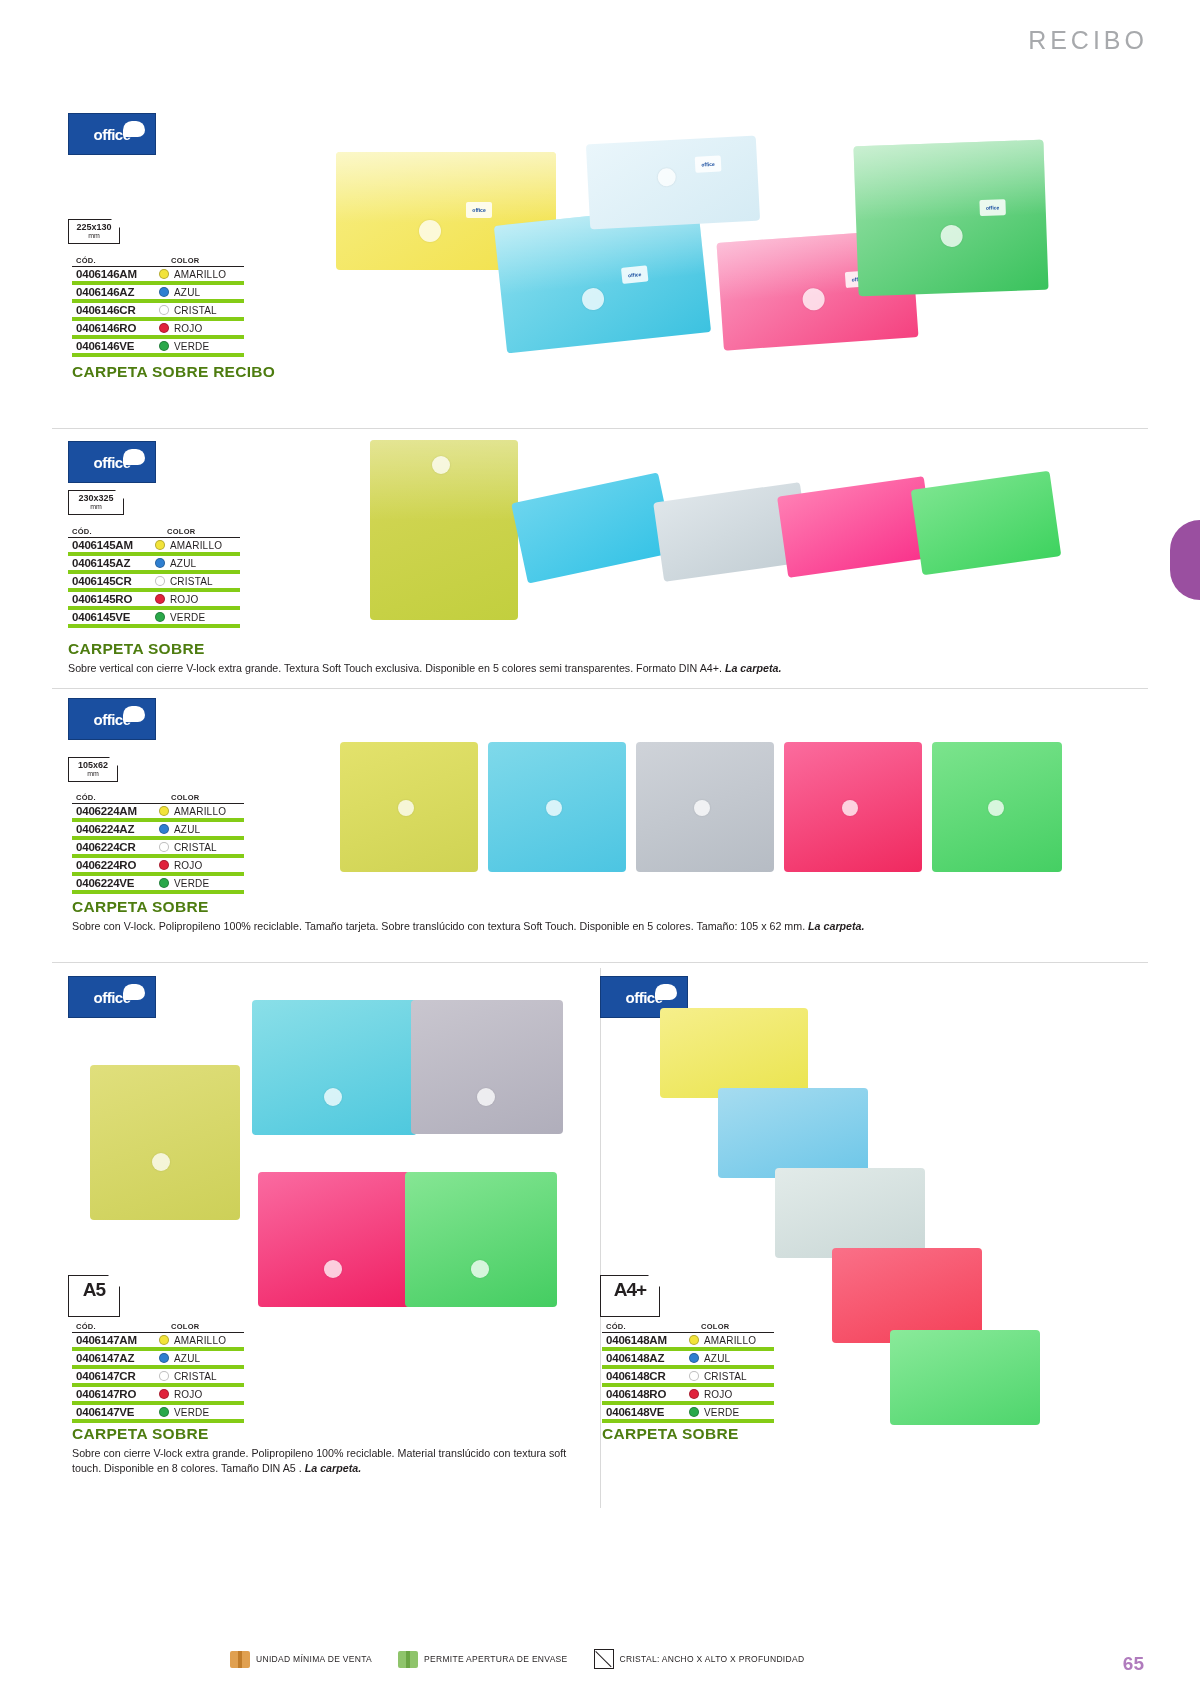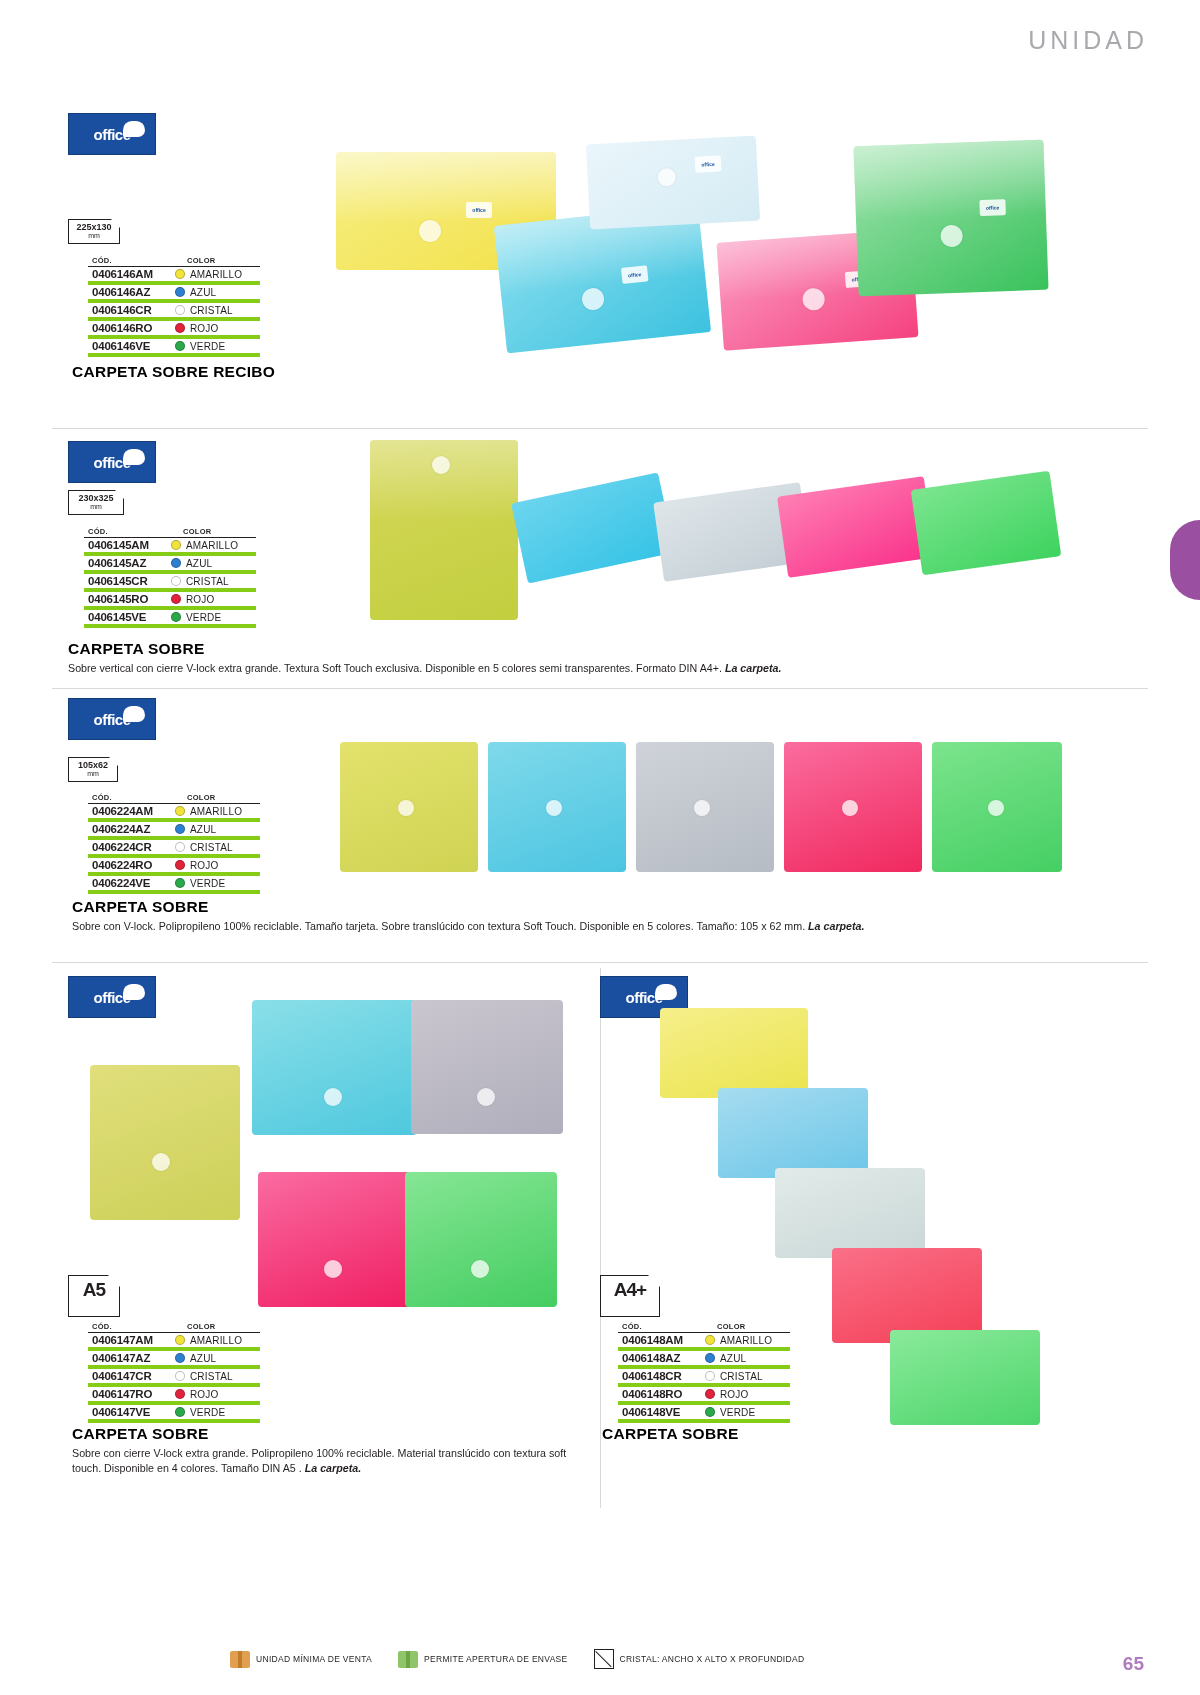--- a/index.html
+++ b/index.html
@@ -132,21 +132,21 @@
   }
   .sizetag-big {
     font-size: 19px;
     font-weight: bold;
     padding: 4px 8px;
     letter-spacing: -1px;
   }
 
   
   .codes { position: absolute; width: 172px; }
-  .codes table { border-collapse: collapse; width: 172px; margin-left: 16px; }
+  .codes table { border-collapse: collapse; width: 172px; }
   .codes th {
     font-size: 7.5px;
     font-weight: bold;
     color: #231f20;
     text-align: left;
     padding: 0 0 1px 4px;
     letter-spacing: 0.3px;
   }
   .codes th.c2 { padding-left: 18px; }
   .codes td {
@@ -171,21 +171,21 @@
     margin-right: 5px;
     position: relative;
     top: 1px;
     border: 1px solid rgba(0,0,0,0.25);
   }
 
   .prod-title {
     position: absolute;
     font-size: 15.5px;
     font-weight: bold;
-    color: #000000;
+    color: #4d7c0f;
     letter-spacing: 0.3px;
   }
   .prod-desc {
     position: absolute;
     font-size: 10.7px;
     line-height: 1.42;
     color: #231f20;
   }
   .prod-desc b { font-style: italic; }
 
@@ -261,21 +261,21 @@
     font-size: 19px;
     color: #b07bbd;
     font-weight: bold;
   }
 </style>
 </head>
 <body>
 
 <div class="page">
 
-  <div class="page-header">UNIDAD</div>
+  <div class="page-header">RECIBO</div>
 
 
   <div class="side-tab"></div>
 
   <div class="logo" style="left:68px; top:113px;">
     <div class="logo-blob"></div>
     <div class="logo-text">office</div>
   </div>
 
   <div class="env" style="left:336px; top:152px; width:220px; height:118px;">
@@ -544,21 +544,21 @@
       <tr>
         <td>0406147VE</td>
         <td class="col"><span class="dot" style="background:#2aa84a"></span><span>VERDE</span></td>
       </tr>
     </tbody>
       </table>
   </div>
 
   <div class="prod-title" style="left:72px; top:1425px;">CARPETA SOBRE</div>
   <div class="prod-desc" style="left:72px; top:1446px; width:500px;">
-    <span>Sobre con cierre V-lock extra grande. Polipropileno 100% reciclable. Material translúcido con textura soft touch. Disponible en 4 colores. Tamaño DIN A5 .</span> <b>La carpeta.</b>
+    <span>Sobre con cierre V-lock extra grande. Polipropileno 100% reciclable. Material translúcido con textura soft touch. Disponible en 8 colores. Tamaño DIN A5 .</span> <b>La carpeta.</b>
   </div>
 
   <div class="logo" style="left:600px; top:976px;">
     <div class="logo-blob"></div>
     <div class="logo-text">office</div>
   </div>
 
   <div class="env" style="left:660px; top:1008px; width:148px; height:90px;">
     <div class="body" style="background:linear-gradient(160deg,#f6ef8b,#eae44e);"></div>
   </div>

